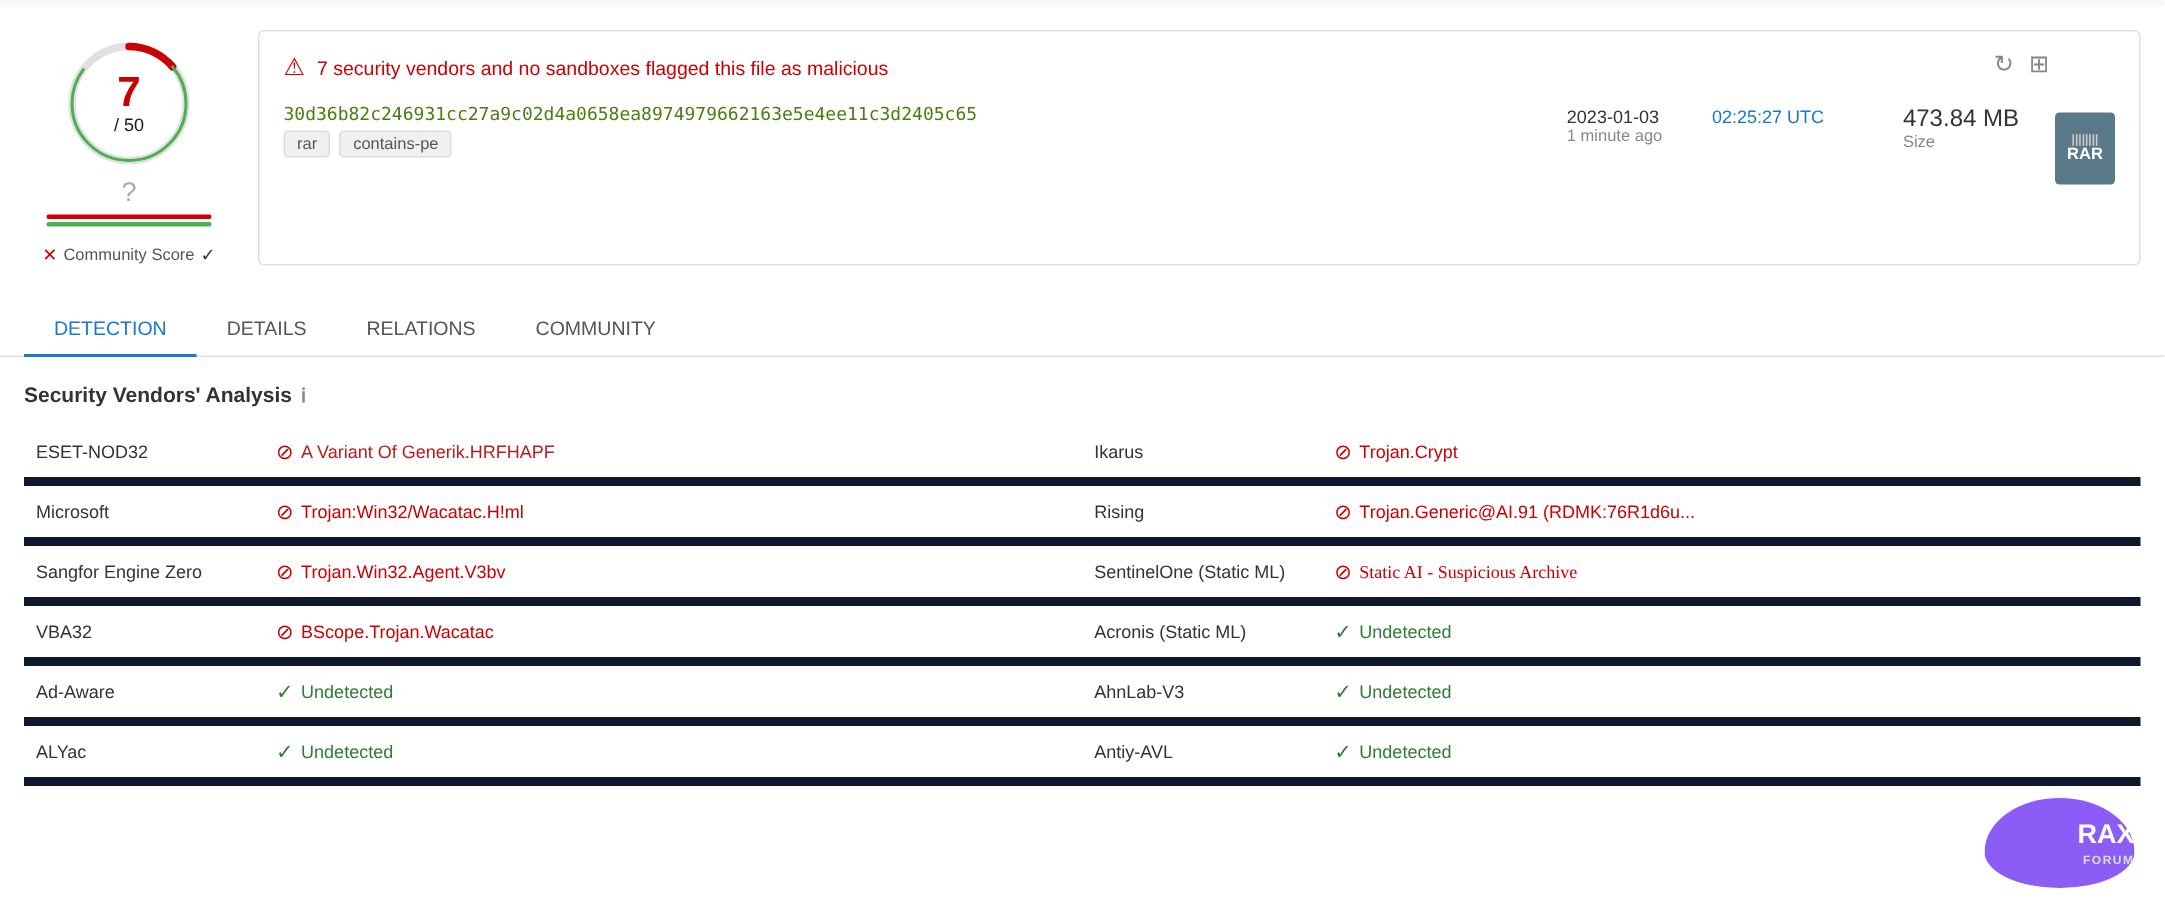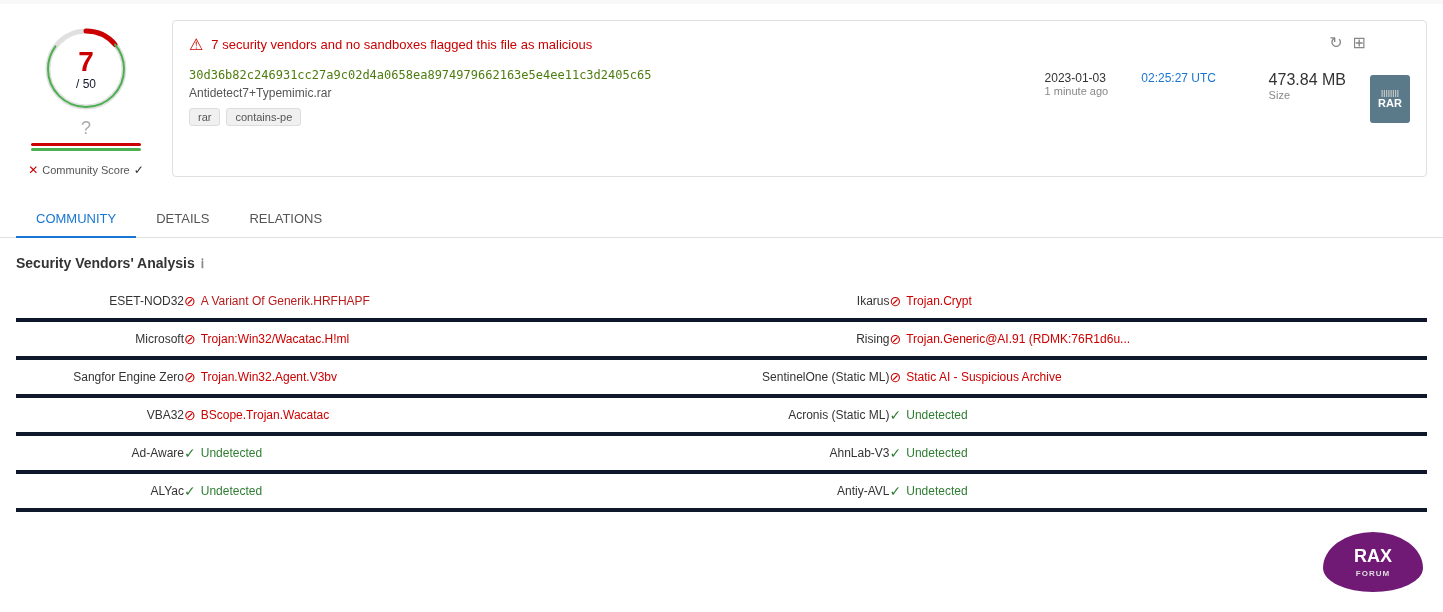--- a/index.html
+++ b/index.html
@@ -194,43 +194,42 @@
       cursor: pointer;
     }
 
     
     .watermark {
       position: fixed;
       bottom: 20px;
       right: 20px;
       width: 100px;
       height: 60px;
-      background: #701a75;
+      background: #8b5cf6;
       border-radius: 50% 50% 50% 50% / 60% 60% 40% 40%;
       display: flex;
       flex-direction: column;
-      align-items: center;
+      align-items: flex-end;
       justify-content: center;
       color: white;
       font-size: 18px;
       font-weight: bold;
     }
 
     .watermark-sub {
       font-size: 8px;
       letter-spacing: 1px;
       color: #ddd;
       margin-top: 2px;
     }
 
     .vendor-row {
       display: grid;
       grid-template-columns: 1fr 1fr;
-      border-bottom: 4px solid #0f172a;
-      text-align: right;
+      border-bottom: 6px solid #0f172a;
     }
 
     .vendor-half {
       display: flex;
       align-items: center;
       padding: 9px 8px;
     }
 
     .vendor-half-name {
       min-width: 160px;
@@ -283,21 +282,20 @@
   </div>
 
   <div class="file-info-section">
 
     <div class="warning-banner">
       <span class="warning-icon">⚠</span>
       <span>7 security vendors and no sandboxes flagged this file as malicious</span>
     </div>
 
     <div class="file-hash">30d36b82c246931cc27a9c02d4a0658ea8974979662163e5e4ee11c3d2405c65</div>
-    <div class="file-name">Antidetect7+Typemimic.rar</div>
 
     <div class="file-tags">
       <span class="tag">rar</span>
       <span class="tag">contains-pe</span>
     </div>
 
     <div style="position:absolute; right:80px; top:50px;">
       <div style="font-size:16px; color:#333; font-weight:500;">473.84 MB</div>
       <div style="font-size:11px; color:#888;">Size</div>
     </div>
@@ -318,23 +316,24 @@
     </div>
 
     <div class="action-icons">
       <span class="action-icon">↻</span>
       <span class="action-icon">⊞</span>
     </div>
   </div>
 </div>
 
 <div class="tabs-row">
-  <div class="tab active">COMMUNITY</div>
+  <div class="tab active">DETECTION</div>
   <div class="tab">DETAILS</div>
   <div class="tab">RELATIONS</div>
+  <div class="tab">COMMUNITY</div>
 </div>
 
 <div class="table-section">
   <div class="section-title">
     <span>Security Vendors' Analysis</span>
     <span class="info-icon">ℹ</span>
   </div>
 
   <div>
 
@@ -377,21 +376,21 @@
         <div class="vendor-half-name">Sangfor Engine Zero</div>
         <div class="vendor-half-detection">
           <span style="color:#c00; font-size:14px;">⊘</span>
           <span style="color:#c00;">Trojan.Win32.Agent.V3bv</span>
         </div>
       </div>
       <div class="vendor-half">
         <div class="vendor-half-name">SentinelOne (Static ML)</div>
         <div class="vendor-half-detection">
           <span style="color:#c00; font-size:14px;">⊘</span>
-          <span style="color:#c00;">Static AI - Suspicious Archive</span>
+          <span style="color:#c00;font-family:Liberation Serif, serif;">Static AI - Suspicious Archive</span>
         </div>
       </div>
     </div>
 
     <div class="vendor-row">
       <div class="vendor-half">
         <div class="vendor-half-name">VBA32</div>
         <div class="vendor-half-detection">
           <span style="color:#c00; font-size:14px;">⊘</span>
           <span style="color:#c00;">BScope.Trojan.Wacatac</span>

